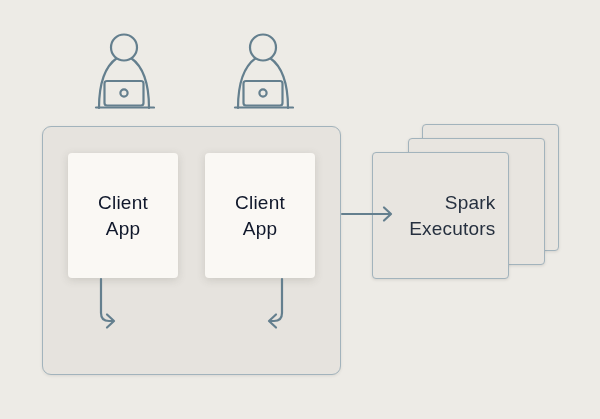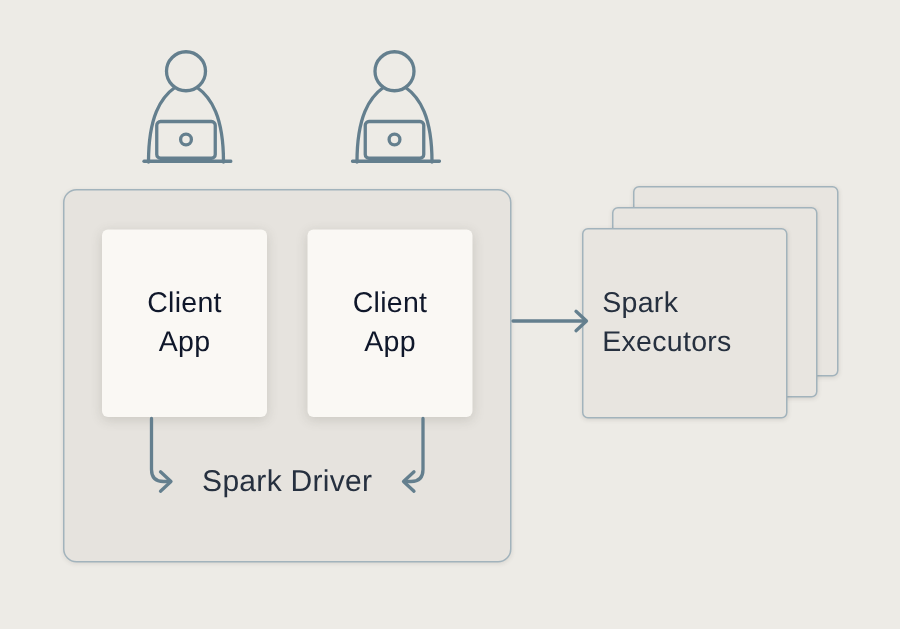--- a/index.html
+++ b/index.html
@@ -77,25 +77,25 @@
     height: 127px;
     background: #e8e5e0;
     border: 1.5px solid #a2b3bc;
     border-radius: 4px;
     box-sizing: border-box;
     box-shadow: 0 1px 3px rgba(80, 75, 65, 0.15);
   }
   .exec-box.back   { left: 422px; top: 124px; }
   .exec-box.middle { left: 408px; top: 138px; }
   .exec-box.front  {
-    left: 388px; top: 152px;
+    left: 372px; top: 152px;
     display: flex;
     align-items: center;
     justify-content: center;
-    text-align: left;
+    text-align: right;
   }
   .exec-box.front span {
     display: block;
     width: 110px;
     font-size: 19px;
     line-height: 26px;
     font-weight: 500;
     letter-spacing: 0.2px;
     color: #26303f;
   }
@@ -137,21 +137,20 @@
 
   <div class="driver-group"></div>
 
   <div class="client-card c1">
     <span>Client App</span>
   </div>
   <div class="client-card c2">
     <span>Client App</span>
   </div>
 
-  <div class="driver-label">Spark Driver</div>
 
   <div class="exec-box back"></div>
   <div class="exec-box middle"></div>
   <div class="exec-box front">
     <span>Spark Executors</span>
   </div>
 
   <svg class="connector-layer" viewBox="0 0 600 419">
     <g fill="none" stroke="#647f8e" stroke-width="2.2" stroke-linecap="round" stroke-linejoin="round">
       <g>

